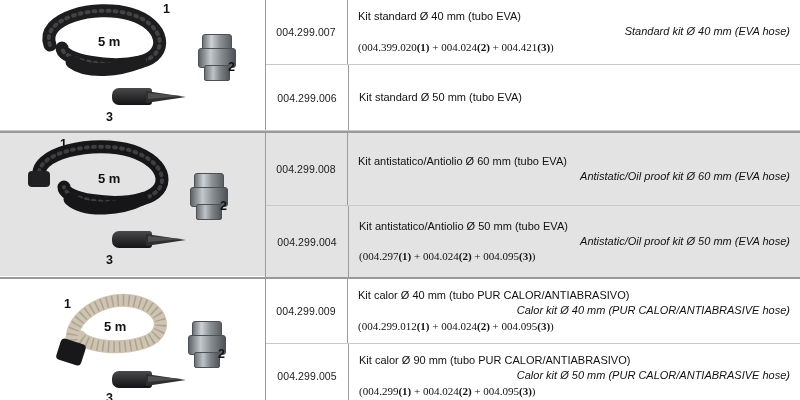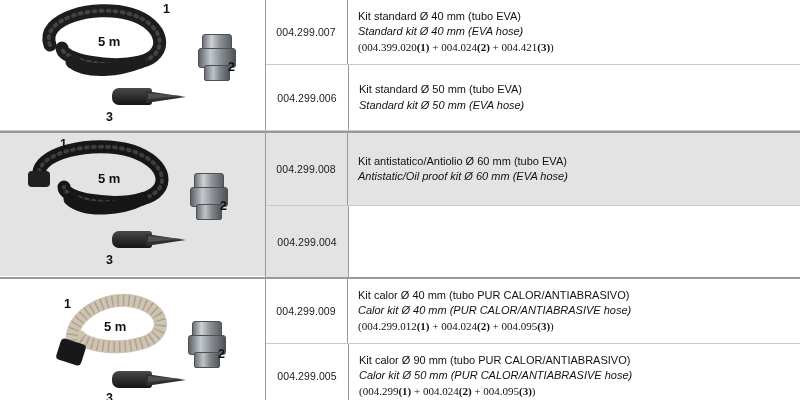--- a/index.html
+++ b/index.html
@@ -50,21 +50,21 @@
     flex: 1 1 auto;
     padding: 6px 10px 6px 10px;
     display: flex;
     flex-direction: column;
     justify-content: center;
     font-size: 11px;
     color: #111111;
     line-height: 1.38;
   }
   .desc-it { font-style: normal; }
-  .desc-en { font-style: italic; }
+  .desc-en { font-style: italic; text-align: right; }
   .desc-codes { font-style: normal; font-family: Liberation Serif, serif; }
   .desc-codes b { font-weight: bold; }
 
   .band-white { background: #ffffff; }
   .band-grey  { background: #e3e3e3; }
 
   .sep-thin { border-bottom: 1px solid #c9c9c9; }
 
   
   .art {
@@ -182,21 +182,20 @@
         <div class="desc-it">Kit standard Ø 40 mm (tubo EVA)</div>
         <div class="desc-en">Standard kit Ø 40 mm (EVA hose)</div>
         <div class="desc-codes">(004.399.020<b>(1)</b> + 004.024<b>(2)</b> + 004.421<b>(3)</b>)</div>
       </div>
     </div>
     <div class="row sep-thin" style="height:65px;border-top:1px solid #c9c9c9;">
       <div style="width:265px;flex:0 0 265px;border-right:1px solid #9a9a9a;"></div>
       <div class="code-cell band-white">004.299.006</div>
       <div class="desc-cell band-white">
         <div class="desc-it">Kit standard Ø 50 mm (tubo EVA)</div>
-        <div class="desc-en">Standard kit Ø 50 mm (EVA hose)</div>
       </div>
     </div>
   </div>
 
   <div class="group" style="position:relative;">
     <div class="row" style="height:72px;">
       <div class="img-cell band-grey" style="height:143px;position:absolute;left:0;top:0;width:265px;border-right:1px solid #9a9a9a;">
         <div class="art">
           <svg width="265" height="143" viewBox="0 0 265 143">
             <path d="M40 46 C 30 20, 95 6, 132 18 C 168 30, 172 58, 142 66 C 112 74, 64 66, 64 54" fill="none" stroke="#161618" stroke-width="13" stroke-linecap="round"></path>
@@ -223,20 +222,25 @@
       <div style="width:265px;flex:0 0 265px;"></div>
       <div class="code-cell band-grey">004.299.008</div>
       <div class="desc-cell band-grey">
         <div class="desc-it">Kit antistatico/Antiolio Ø 60 mm (tubo EVA)</div>
         <div class="desc-en">Antistatic/Oil proof kit Ø 60 mm (EVA hose)</div>
       </div>
     </div>
     <div class="row" style="height:71px;border-top:1px solid #c9c9c9;">
       <div style="width:265px;flex:0 0 265px;border-right:1px solid #9a9a9a;"></div>
       <div class="code-cell band-grey">004.299.004</div>
+      <div class="desc-cell band-grey">
+        <div class="desc-it">Kit antistatico/Antiolio Ø 50 mm (tubo EVA)</div>
+        <div class="desc-en">Antistatic/Oil proof kit Ø 50 mm (EVA hose)</div>
+        <div class="desc-codes">(004.297<b>(1)</b> + 004.024<b>(2)</b> + 004.095<b>(3)</b>)</div>
+      </div>
     </div>
   </div>
 
   <div class="group" style="position:relative;border-bottom:none;">
     <div class="row" style="height:64px;">
       <div class="img-cell band-white" style="height:128px;position:absolute;left:0;top:0;width:265px;border-right:1px solid #9a9a9a;">
         <div class="art">
           <svg width="265" height="128" viewBox="0 0 265 128">
             <path d="M76 72 C 60 48, 96 16, 132 22 C 166 28, 170 56, 142 64 C 116 72, 86 66, 80 58" fill="none" stroke="#cfc4b2" stroke-width="13" stroke-linecap="round"></path>
             <path d="M76 72 C 60 48, 96 16, 132 22 C 166 28, 170 56, 142 64 C 116 72, 86 66, 80 58" fill="none" stroke="#8f8678" stroke-width="11" stroke-linecap="butt" stroke-dasharray="1.5 4" opacity="0.55"></path>

